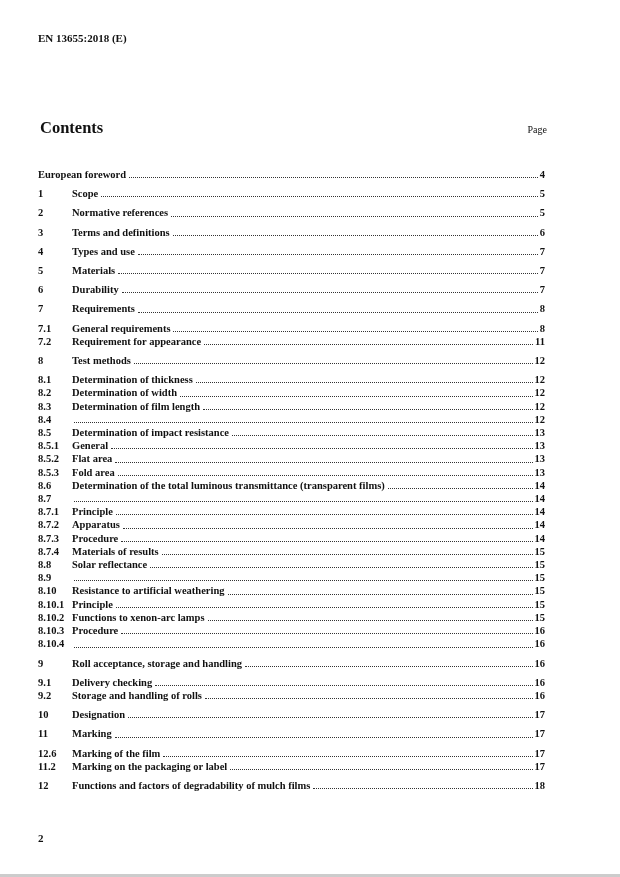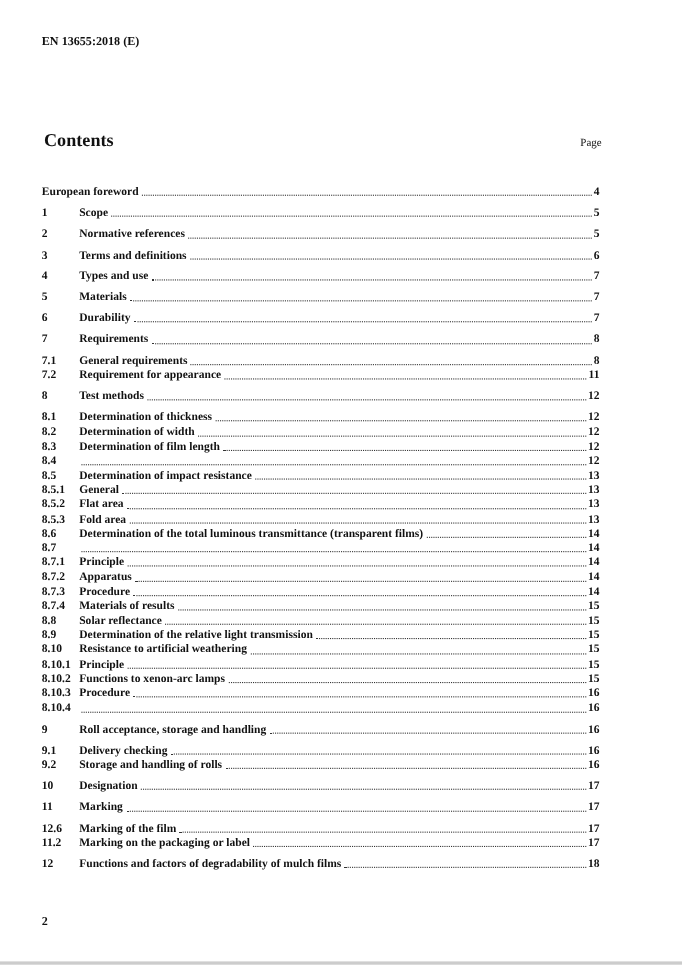--- a/index.html
+++ b/index.html
@@ -220,21 +220,20 @@
     <span class="pg">15</span>
   </div>
       <div class="toc-row">
     <span class="num">8.8</span>
     <span class="title">Solar reflectance</span>
     <span class="leader"></span>
     <span class="pg">15</span>
   </div>
       <div class="toc-row">
     <span class="num">8.9</span>
-    <span class="title">Determination of the relative light transmission</span>
     <span class="leader"></span>
     <span class="pg">15</span>
   </div>
       <div class="toc-row">
     <span class="num">8.10</span>
     <span class="title">Resistance to artificial weathering</span>
     <span class="leader"></span>
     <span class="pg">15</span>
   </div>
       <div class="toc-row">

